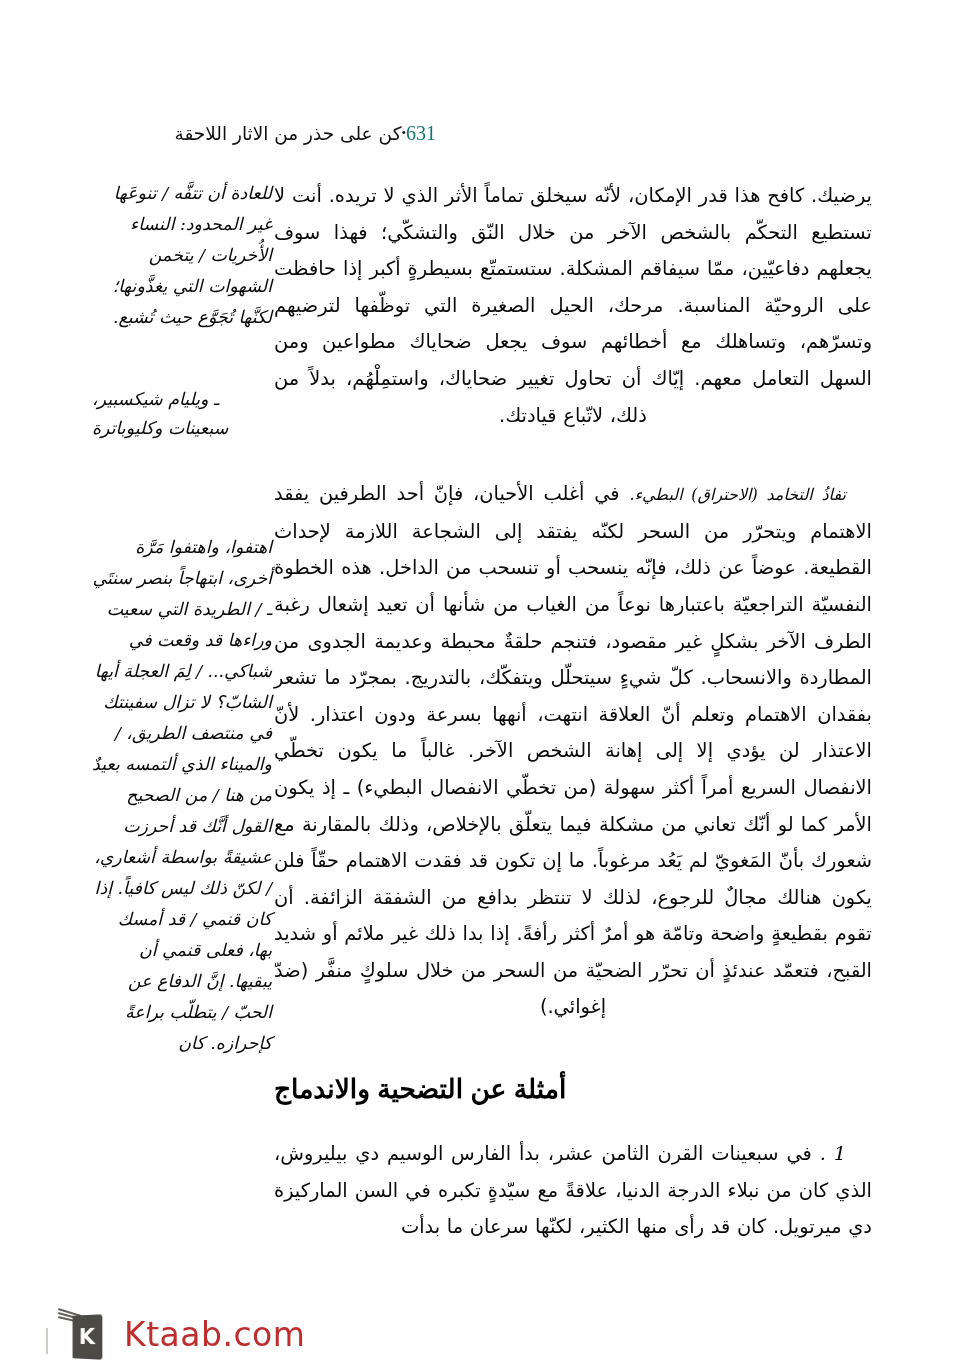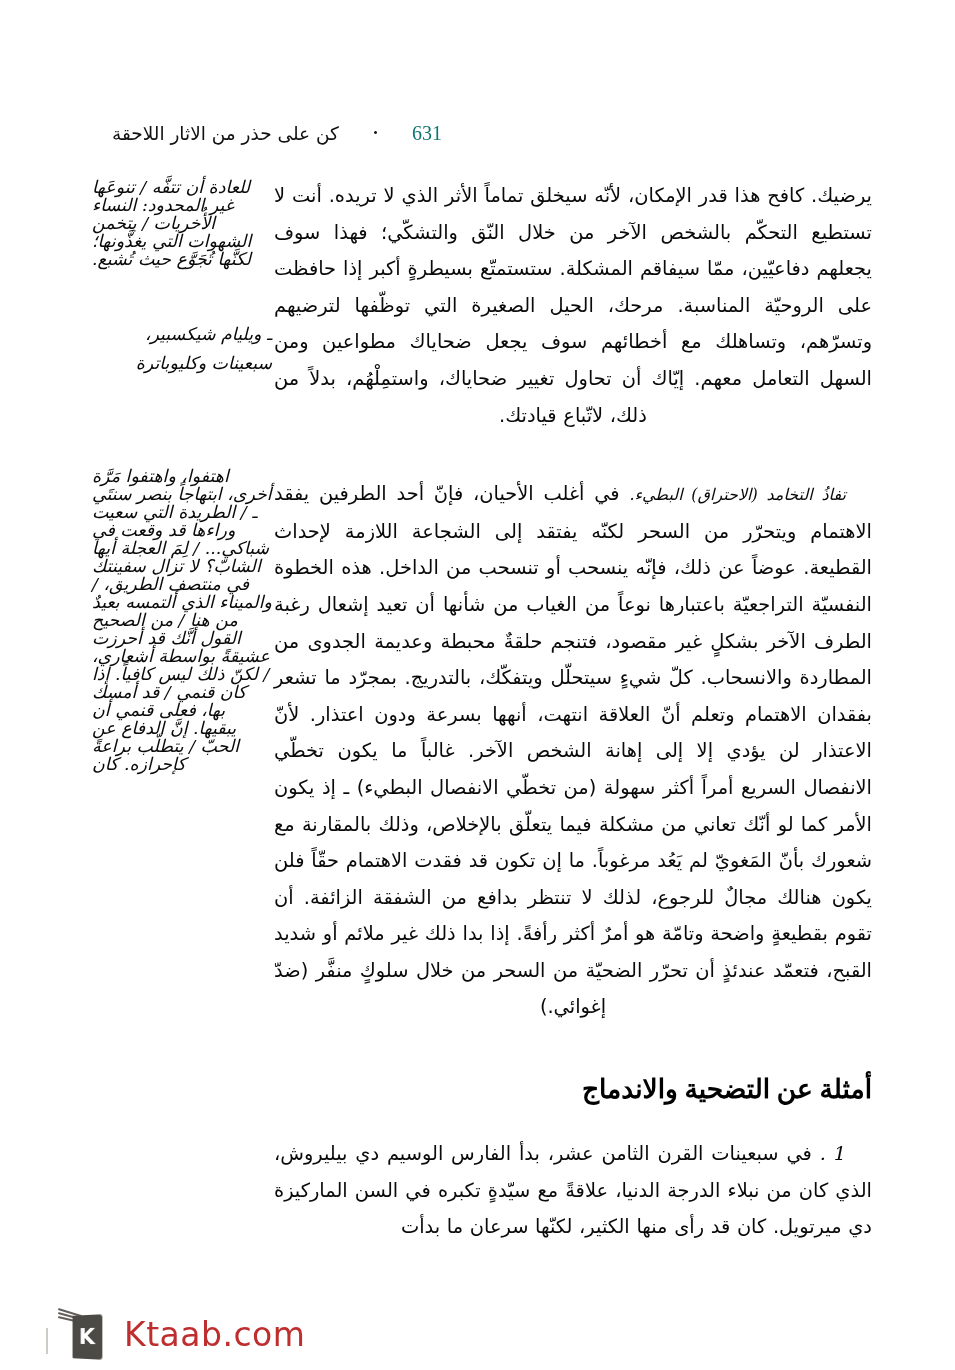--- a/index.html
+++ b/index.html
@@ -15,27 +15,26 @@
     overflow: hidden;
     font-family: "Liberation Serif", "DejaVu Serif", serif;
     color: #0b0b0b;
     direction: rtl;
   }
 
   
   .runhead {
     position: absolute;
     top: 122px;
-    left: 112px;
+    left: 106px;
     width: 330px;
     display: flex;
     flex-direction: row-reverse;
     align-items: baseline;
-    justify-content: space-between;
-    gap: 11px;
+    justify-content: flex-end;
     font-size: 19px;
     letter-spacing: 0;
     white-space: nowrap;
   }
   .runhead .rh-title {
     font-family: "DejaVu Sans", "Liberation Sans", sans-serif;
     font-size: 18.5px;
     color: #111;
   }
   .runhead .rh-dot {
@@ -84,56 +83,56 @@
 
   .lead-italic {
     font-style: italic;
     font-family: "DejaVu Serif", "Liberation Serif", serif;
     font-size: 16px;
   }
   .indent { display: inline-block; width: 26px; }
 
   .section-head {
     margin: 0;
-    font-family: Liberation Serif, serif;
+    font-family: Liberation Sans, sans-serif;
     font-weight: bold;
     font-size: 26.5px;
     line-height: 34px;
-    text-align: right;
+    text-align: left;
     color: #000;
     padding-top: 4px;
   }
 
   .list-num {
     font-style: italic;
     font-family: "DejaVu Serif", "Liberation Serif", serif;
   }
 
   
   .sidecol {
     position: absolute;
     top: 0;
     left: 0;
     width: 180px;
   }
   .sidecol .quote {
     font-family: "DejaVu Serif", "Liberation Serif", serif;
     font-style: italic;
     font-size: 17.4px;
-    line-height: 18px;
-    text-align: left;
+    line-height: 31px;
+    text-align: right;
     color: #0a0a0a;
     margin: 0;
   }
   .sidecol .attrib {
     font-family: "DejaVu Serif", "Liberation Serif", serif;
     font-style: italic;
     font-size: 17.4px;
     line-height: 29.4px;
-    text-align: right;
+    text-align: left;
     color: #0a0a0a;
     margin: 0;
   }
   .side-gap-lg { height: 52px; }
   .side-gap-block { height: 88px; }
 
   
   .watermark {
     position: absolute;
     left: 58px;

